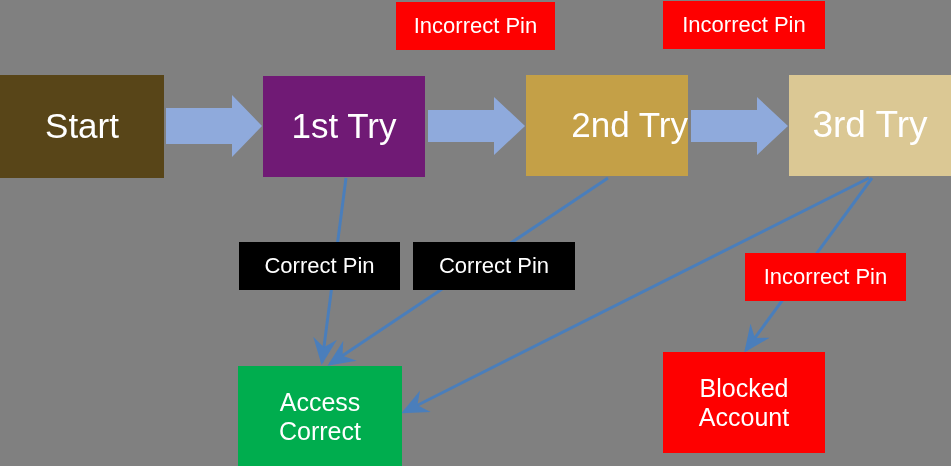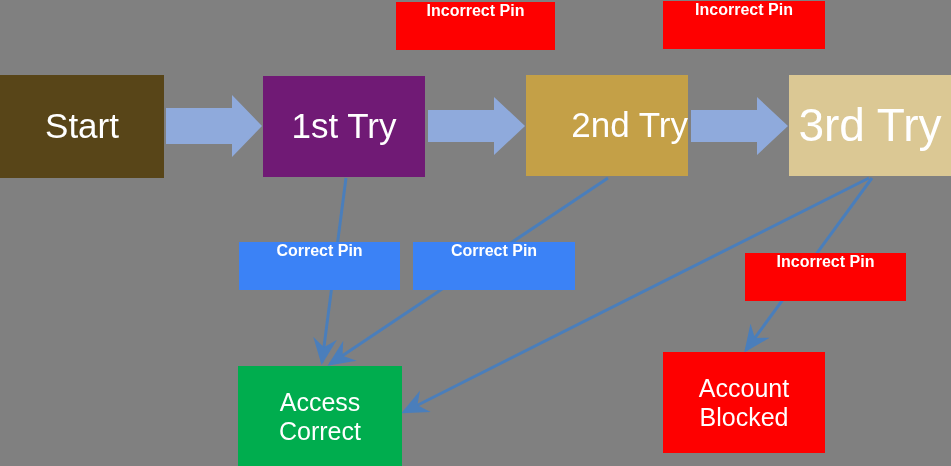--- a/index.html
+++ b/index.html
@@ -40,49 +40,48 @@
   }
   #node-try2 {
     left: 526px; top: 75px; width: 162px; height: 101px;
     background: #c4a047;
     font-size: 35px;
     justify-content: flex-end;
   }
   #node-try3 {
     left: 789px; top: 75px; width: 162px; height: 101px;
     background: #dbc894;
-    font-size: 46px;
+    font-size: 37px;
   }
   
   #node-access-granted {
     left: 238px; top: 366px; width: 164px; height: 101px;
     background: #00ad4e;
     font-size: 25px;
     flex-direction: column;
   }
   #node-account-blocked {
     left: 663px; top: 352px; width: 162px; height: 101px;
     background: #fe0000;
     font-size: 25px;
     flex-direction: column;
   }
   
   .label {
     position: absolute;
     display: flex;
-    align-items: flex-start;
+    align-items: center;
     justify-content: center;
     color: #ffffff;
-    font-size: 16px;
+    font-size: 22px;
     box-sizing: border-box;
     user-select: none;
-    font-weight: bold;
   }
   .label-red  { background: #fe0000; }
-  .label-green{ background: #3b82f6; }
+  .label-green{ background: #000000; }
 
   #label-incorrect-1 { left: 396px; top: 2px;   width: 159px; height: 48px; }
   #label-incorrect-2 { left: 663px; top: 1px;   width: 162px; height: 48px; }
   #label-correct-1   { left: 239px; top: 242px; width: 161px; height: 48px; }
   #label-correct-2   { left: 413px; top: 242px; width: 162px; height: 48px; }
   #label-incorrect-3 { left: 745px; top: 253px; width: 161px; height: 48px; }
 
   #edges {
     position: absolute;
     left: 0; top: 0;
@@ -136,22 +135,22 @@
   <div class="node" id="node-try3">
     <span>3rd Try</span>
   </div>
 
   <div class="node" id="node-access-granted">
     <span>Access</span>
     <span>Correct</span>
   </div>
 
   <div class="node" id="node-account-blocked">
+    <span>Blocked</span>
     <span>Account</span>
-    <span>Blocked</span>
   </div>
 
   <div class="label label-red" id="label-incorrect-1">
     <span>Incorrect Pin</span>
   </div>
 
   <div class="label label-red" id="label-incorrect-2">
     <span>Incorrect Pin</span>
   </div>
 

